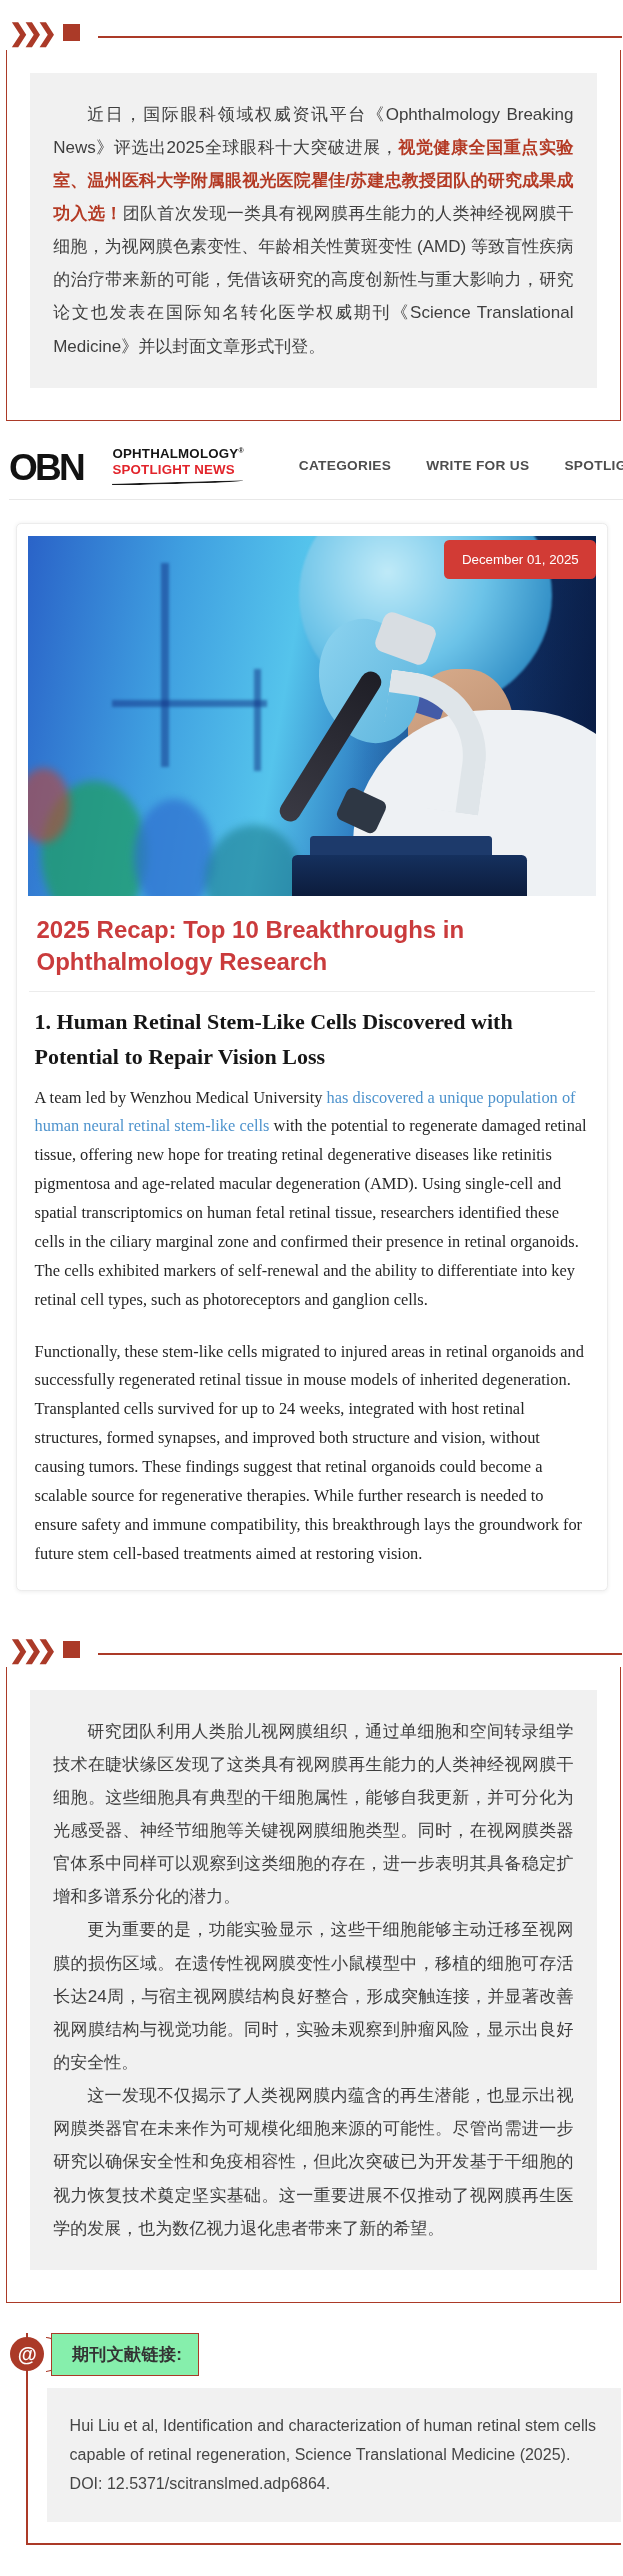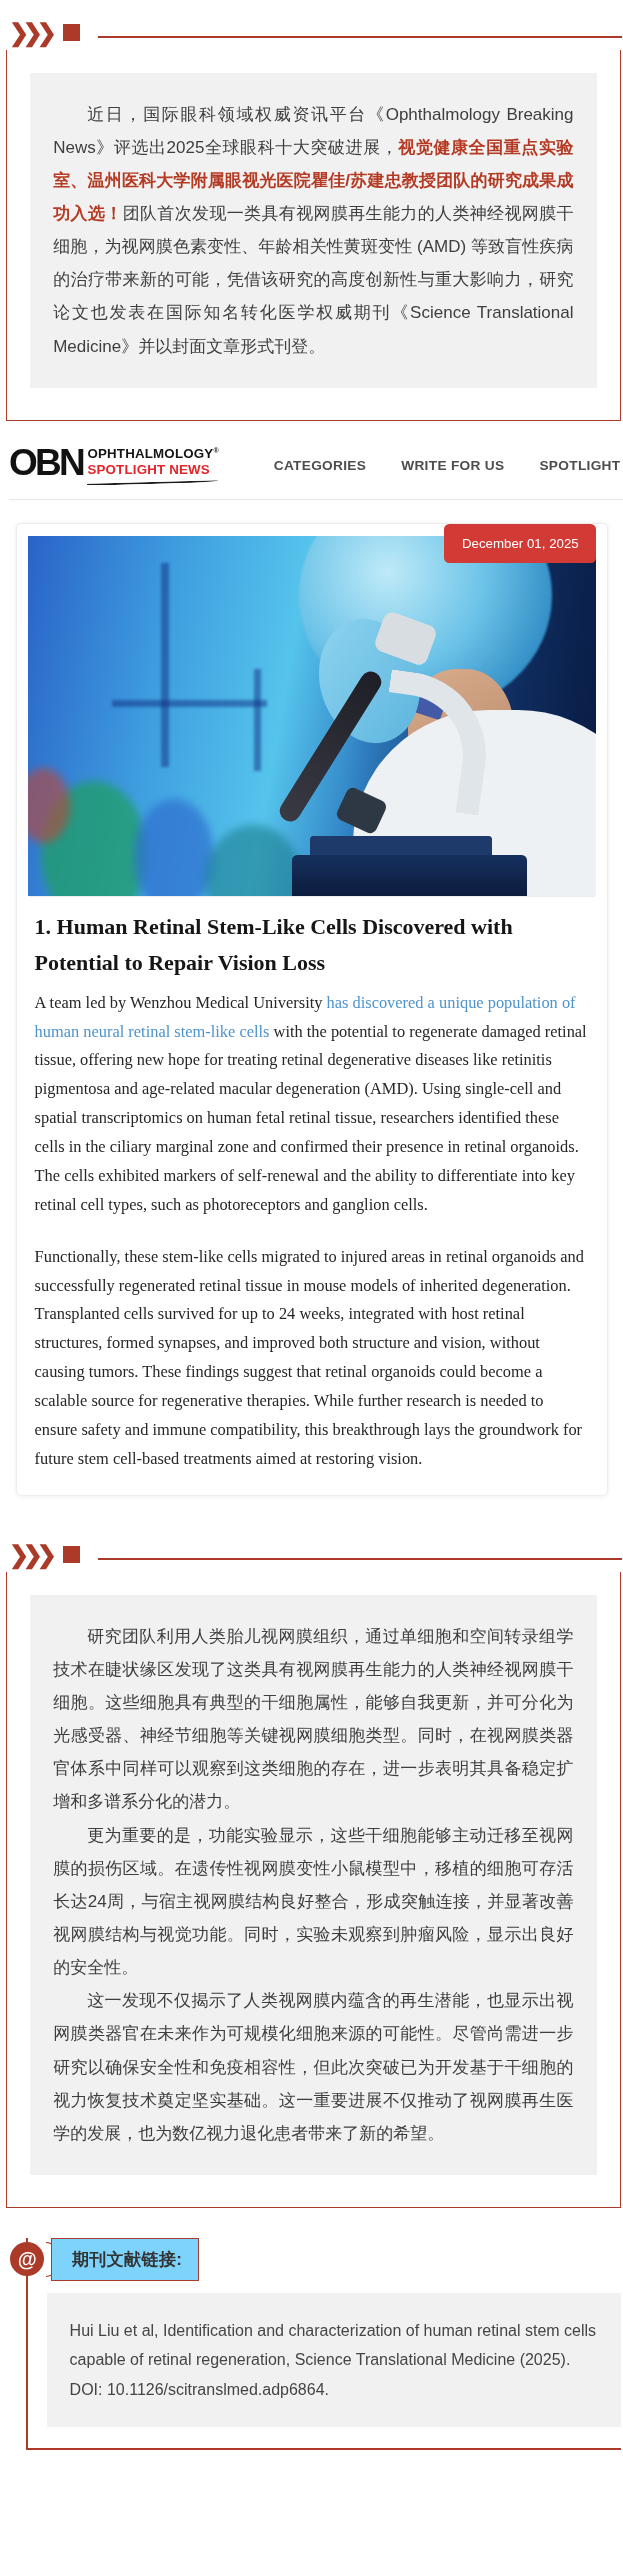--- a/index.html
+++ b/index.html
@@ -28,34 +28,34 @@
 
   
   .red-box{margin:3.5px 3.5px 0 6.2px;border-left:1.8px solid var(--red);border-right:1.8px solid var(--red);border-bottom:1.8px solid var(--red);padding:23px 23px 32px;}
   .gray-panel{background:var(--panel-gray);padding:25px 23px;}
   .cn-p{font-size:17px;line-height:1.95;color:var(--ink);text-align:justify;text-indent:2em;margin:0;}
   .hl{color:var(--red-text);font-weight:700;}
 
   
   .nav{margin-top:16px;padding:8.9px 0 0 8.9px;}
   .nav-row{display:flex;align-items:center;white-space:nowrap;overflow:hidden;}
-  .logo{display:flex;align-items:flex-start;flex:none;cursor:pointer;}
+  .logo{display:flex;align-items:flex-end;flex:none;cursor:pointer;gap:25px;}
   .logo-obn{font-size:37px;font-weight:800;letter-spacing:-2.7px;color:#121212;line-height:.92;}
   .logo-right{margin-left:4.4px;padding-top:1.8px;}
   .logo-l1{font-size:13.3px;font-weight:800;color:#151515;letter-spacing:0.2px;line-height:1.1;}
   .logo-l1 sup{font-size:7px;}
   .logo-l2{font-size:13.3px;font-weight:800;color:var(--news-red);letter-spacing:0.2px;line-height:1.2;}
   .swoosh{height:4.4px;border-bottom:2.7px solid #1a1a1a;border-radius:0 0 100%/100% 4.4px;transform:rotate(-1.5deg);margin-top:1.8px;}
   .nav-items{display:flex;gap:35px;margin-left:55px;color:#4d4d4d;font-size:13.7px;font-weight:700;letter-spacing:0.3px;}
   .nav-item{cursor:pointer;}
   .nav-divider{border-top:0.9px solid #e8e8e8;margin-top:14px;}
 
   
   .card{margin:23px 16px 0;background:#fff;border:0.9px solid #ececec;border-radius:5.3px;box-shadow:0 0.9px 4.4px rgba(0,0,0,.07);padding:10.6px 10.6px 14px;position:relative;}
-  .badge{position:absolute;top:0;right:10.6px;background:var(--badge-red);color:#fff;font-size:13.3px;padding:12.4px 17.7px;border-radius:5.3px;z-index:6;}
+  .badge{position:absolute;top:16px;right:10.6px;background:var(--badge-red);color:#fff;font-size:13.3px;padding:12.4px 17.7px;border-radius:5.3px;z-index:6;}
   .photo{height:360px;position:relative;overflow:hidden;margin-top:1.8px;background:linear-gradient(100deg,#2a63c8 0%,#3f9fe0 25%,#55c4ec 45%,#2f7ec2 60%,#16407f 78%,#0a2350 100%);}
   .photo div{position:absolute;}
   .ph-blur{filter:blur(4.4px);}
   .ph-stand1{left:133px;top:26.6px;width:8px;height:204px;background:rgba(15,45,130,.5);filter:blur(1.8px);}
   .ph-stand2{left:84px;top:164px;width:155px;height:7px;background:rgba(15,45,130,.5);filter:blur(1.8px);}
   .ph-stand3{left:226px;top:133px;width:7px;height:102px;background:rgba(15,45,130,.5);filter:blur(1.8px);}
   .ph-bokeh-green{left:13.3px;bottom:-31px;width:106px;height:146px;border-radius:50%;background:#1f9e67;opacity:.75;}
   .ph-bokeh-blue{left:106px;bottom:-17.7px;width:80px;height:115px;border-radius:50%;background:#2f6fd0;opacity:.7;}
   .ph-bokeh-red{left:-10.6px;bottom:53px;width:53px;height:75px;border-radius:50%;background:#c04535;opacity:.6;}
   .ph-bokeh-teal{left:177px;bottom:-40px;width:97px;height:111px;border-radius:50%;background:#1d7f8f;opacity:.6;}
@@ -78,21 +78,21 @@
   .serif-head{font-family:"Liberation Serif",serif;font-size:22px;font-weight:700;color:#161616;line-height:1.6;margin:12.4px 7px 8.9px;}
   .serif-p{font-family:"Liberation Serif",serif;font-size:16.4px;line-height:1.76;color:#262626;margin:0 7px 23px;}
   .serif-p.last{margin-bottom:7px;}
   .link-blue{color:var(--link-blue);cursor:pointer;}
 
   
   .link-sec{margin:30px 3.5px 0 26px;border-left:2.7px solid var(--red);border-bottom:2.7px solid var(--red);padding-bottom:21px;position:relative;}
   .link-head{display:flex;align-items:center;margin-left:-17.7px;padding-top:0;height:43px;}
   .at-circle{width:34px;height:34px;border-radius:50%;background:var(--red);color:#fff;font-size:19.5px;font-weight:700;display:flex;align-items:center;justify-content:center;flex:none;z-index:2;}
   .notch{width:10.6px;height:35px;border:1.8px solid var(--red);border-left:none;border-radius:0 10.6px 10.6px 0;margin-left:1.8px;flex:none;}
-  .label-box{border:1.8px solid var(--red);background:#7dd3fc;margin-left:-5.3px;padding:8.9px 16px 8.9px 19.5px;font-size:17px;font-weight:700;color:#333;letter-spacing:0.4px;}
+  .label-box{border:1.8px solid var(--red);background:#86efac;margin-left:-5.3px;padding:8.9px 16px 8.9px 19.5px;font-size:17px;font-weight:700;color:#333;letter-spacing:0.4px;}
   .link-gray{background:var(--panel-gray);margin:12.4px 0 0 18.6px;padding:23px 23px;font-size:16px;line-height:1.82;color:#454545;}
 </style>
 </head>
 <body>
 
 <div class="page">
 
 
   <div class="marker">
     <span class="chev">❯❯❯</span>
@@ -143,20 +143,21 @@
       <div class="ph-mask"></div>
       <div class="ph-coat"></div>
       <div class="ph-glove"></div>
       <div class="ph-arm"></div>
       <div class="ph-head"></div>
       <div class="ph-tube"></div>
       <div class="ph-obj"></div>
       <div class="ph-stage"></div>
       <div class="ph-base"></div>
     </div>
+    <div class="card-title">2025 Recap: Top 10 Breakthroughs in Ophthalmology Research</div>
     <div class="card-divider"></div>
     <div class="serif-head">1. Human Retinal Stem-Like Cells Discovered with Potential to Repair Vision Loss</div>
     <p class="serif-p"><span>A team led by Wenzhou Medical University </span><span class="link-blue">has discovered a unique population of human neural retinal stem-like cells</span><span> with the potential to regenerate damaged retinal tissue, offering new hope for treating retinal degenerative diseases like retinitis pigmentosa and age-related macular degeneration (AMD). Using single-cell and spatial transcriptomics on human fetal retinal tissue, researchers identified these cells in the ciliary marginal zone and confirmed their presence in retinal organoids. The cells exhibited markers of self-renewal and the ability to differentiate into key retinal cell types, such as photoreceptors and ganglion cells.</span></p>
     <p class="serif-p last">Functionally, these stem-like cells migrated to injured areas in retinal organoids and successfully regenerated retinal tissue in mouse models of inherited degeneration. Transplanted cells survived for up to 24 weeks, integrated with host retinal structures, formed synapses, and improved both structure and vision, without causing tumors. These findings suggest that retinal organoids could become a scalable source for regenerative therapies. While further research is needed to ensure safety and immune compatibility, this breakthrough lays the groundwork for future stem cell-based treatments aimed at restoring vision.</p>
   </div>
 
   <div class="marker" style="margin-top:46px;">
     <span class="chev">❯❯❯</span>
     <span class="sq"></span>
     <span class="mline"></span>
@@ -169,17 +170,17 @@
       <p class="cn-p">这一发现不仅揭示了人类视网膜内蕴含的再生潜能，也显示出视网膜类器官在未来作为可规模化细胞来源的可能性。尽管尚需进一步研究以确保安全性和免疫相容性，但此次突破已为开发基于干细胞的视力恢复技术奠定坚实基础。这一重要进展不仅推动了视网膜再生医学的发展，也为数亿视力退化患者带来了新的希望。</p>
     </div>
   </div>
 
   <div class="link-sec">
     <div class="link-head">
       <div class="at-circle">@</div>
       <div class="notch"></div>
       <div class="label-box">期刊文献链接:</div>
     </div>
-    <div class="link-gray">Hui Liu et al, Identification and characterization of human retinal stem cells capable of retinal regeneration, Science Translational Medicine (2025). DOI: 10.1126/scitranslmed.adp6864.</div>
+    <div class="link-gray">Hui Liu et al, Identification and characterization of human retinal stem cells capable of retinal regeneration, Science Translational Medicine (2025). DOI: 12.5371/scitranslmed.adp6864.</div>
   </div>
 
 </div>
 
 
 </body></html>

